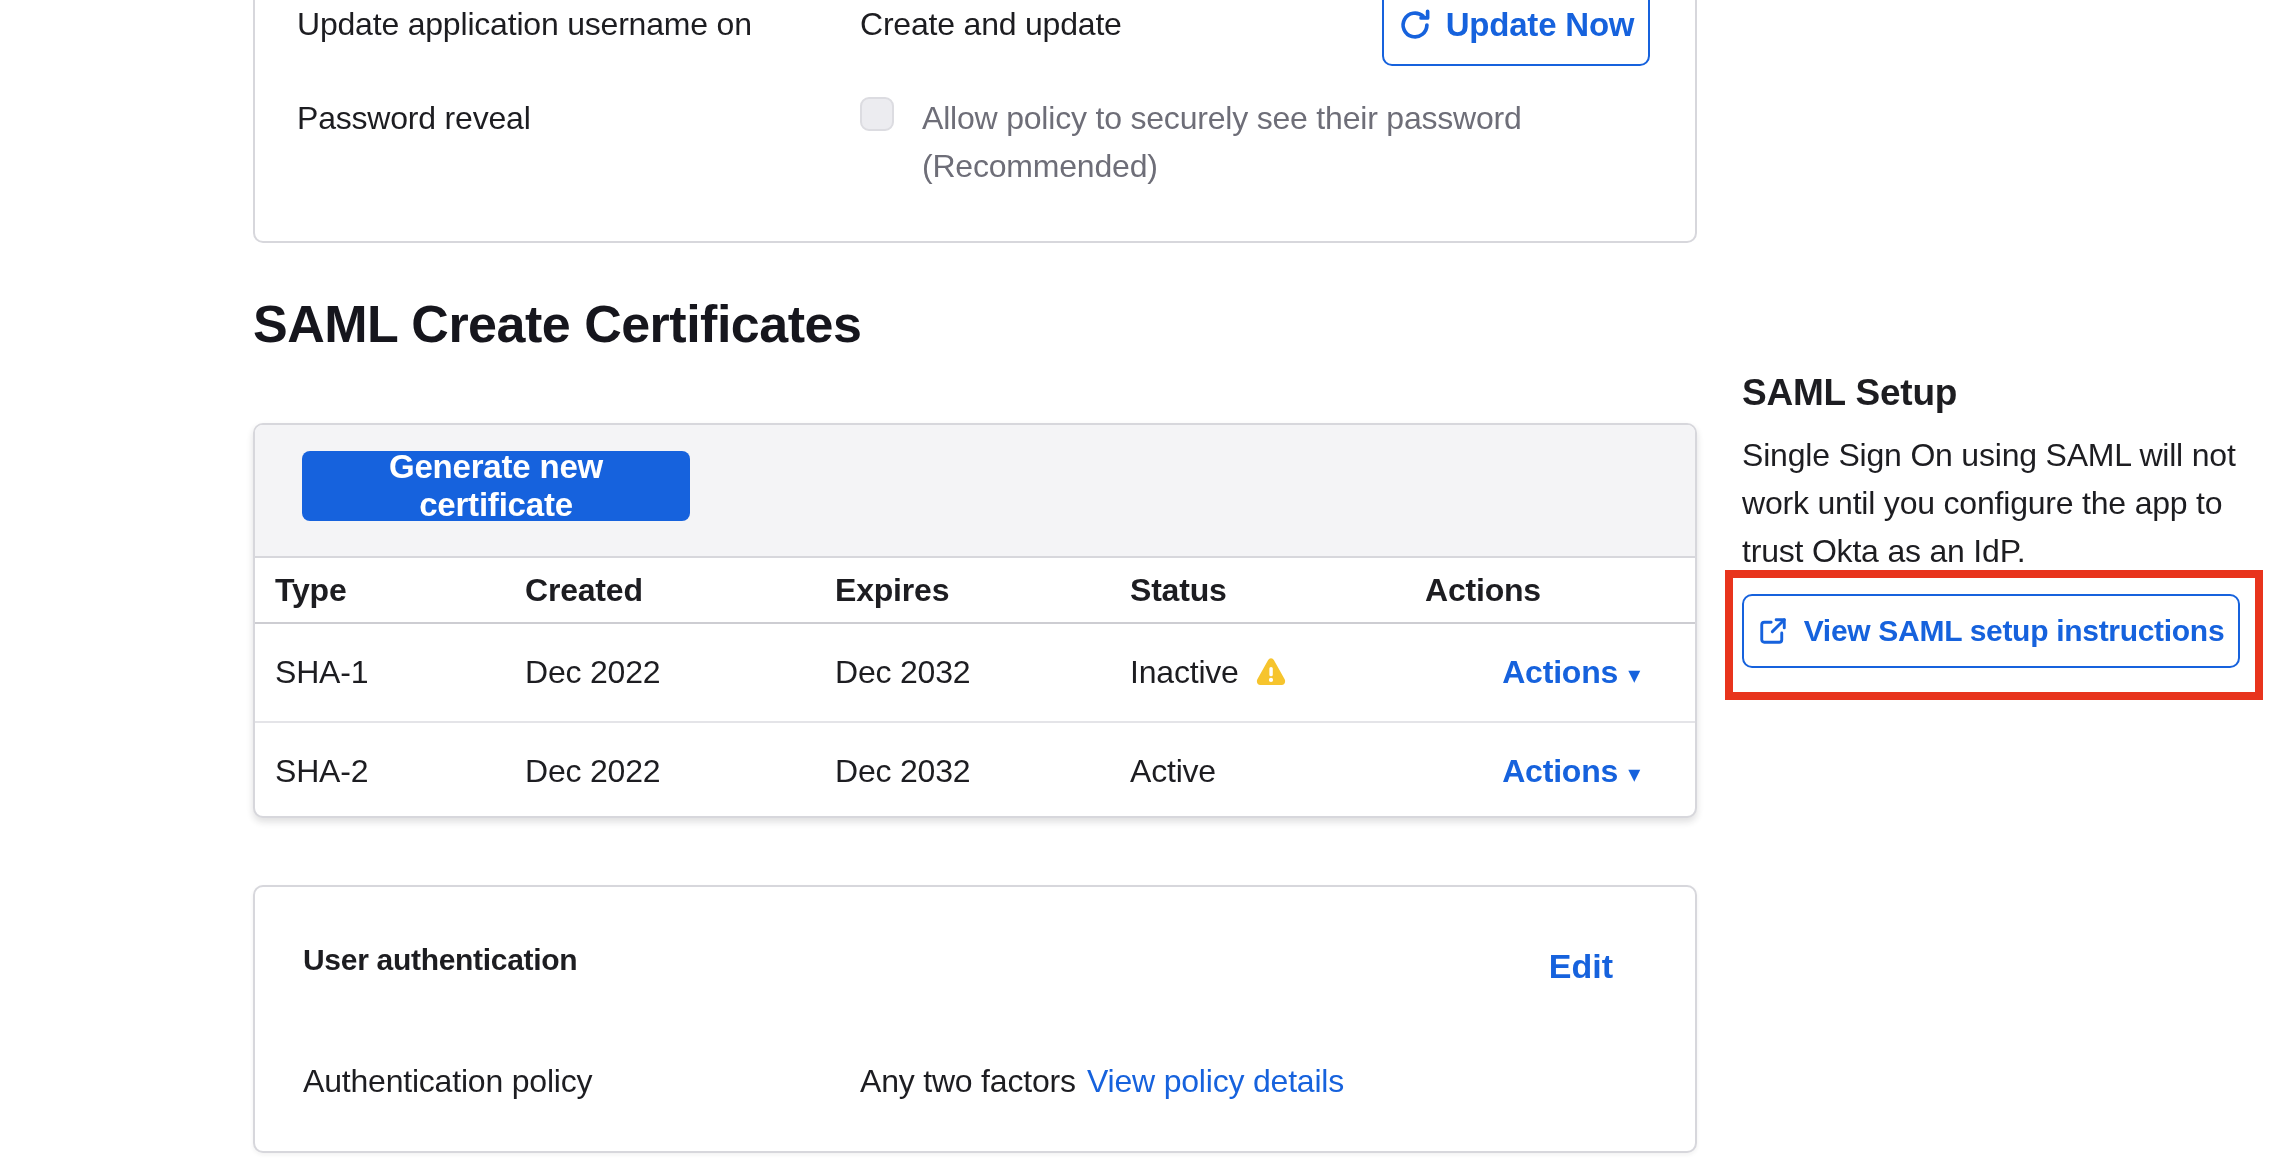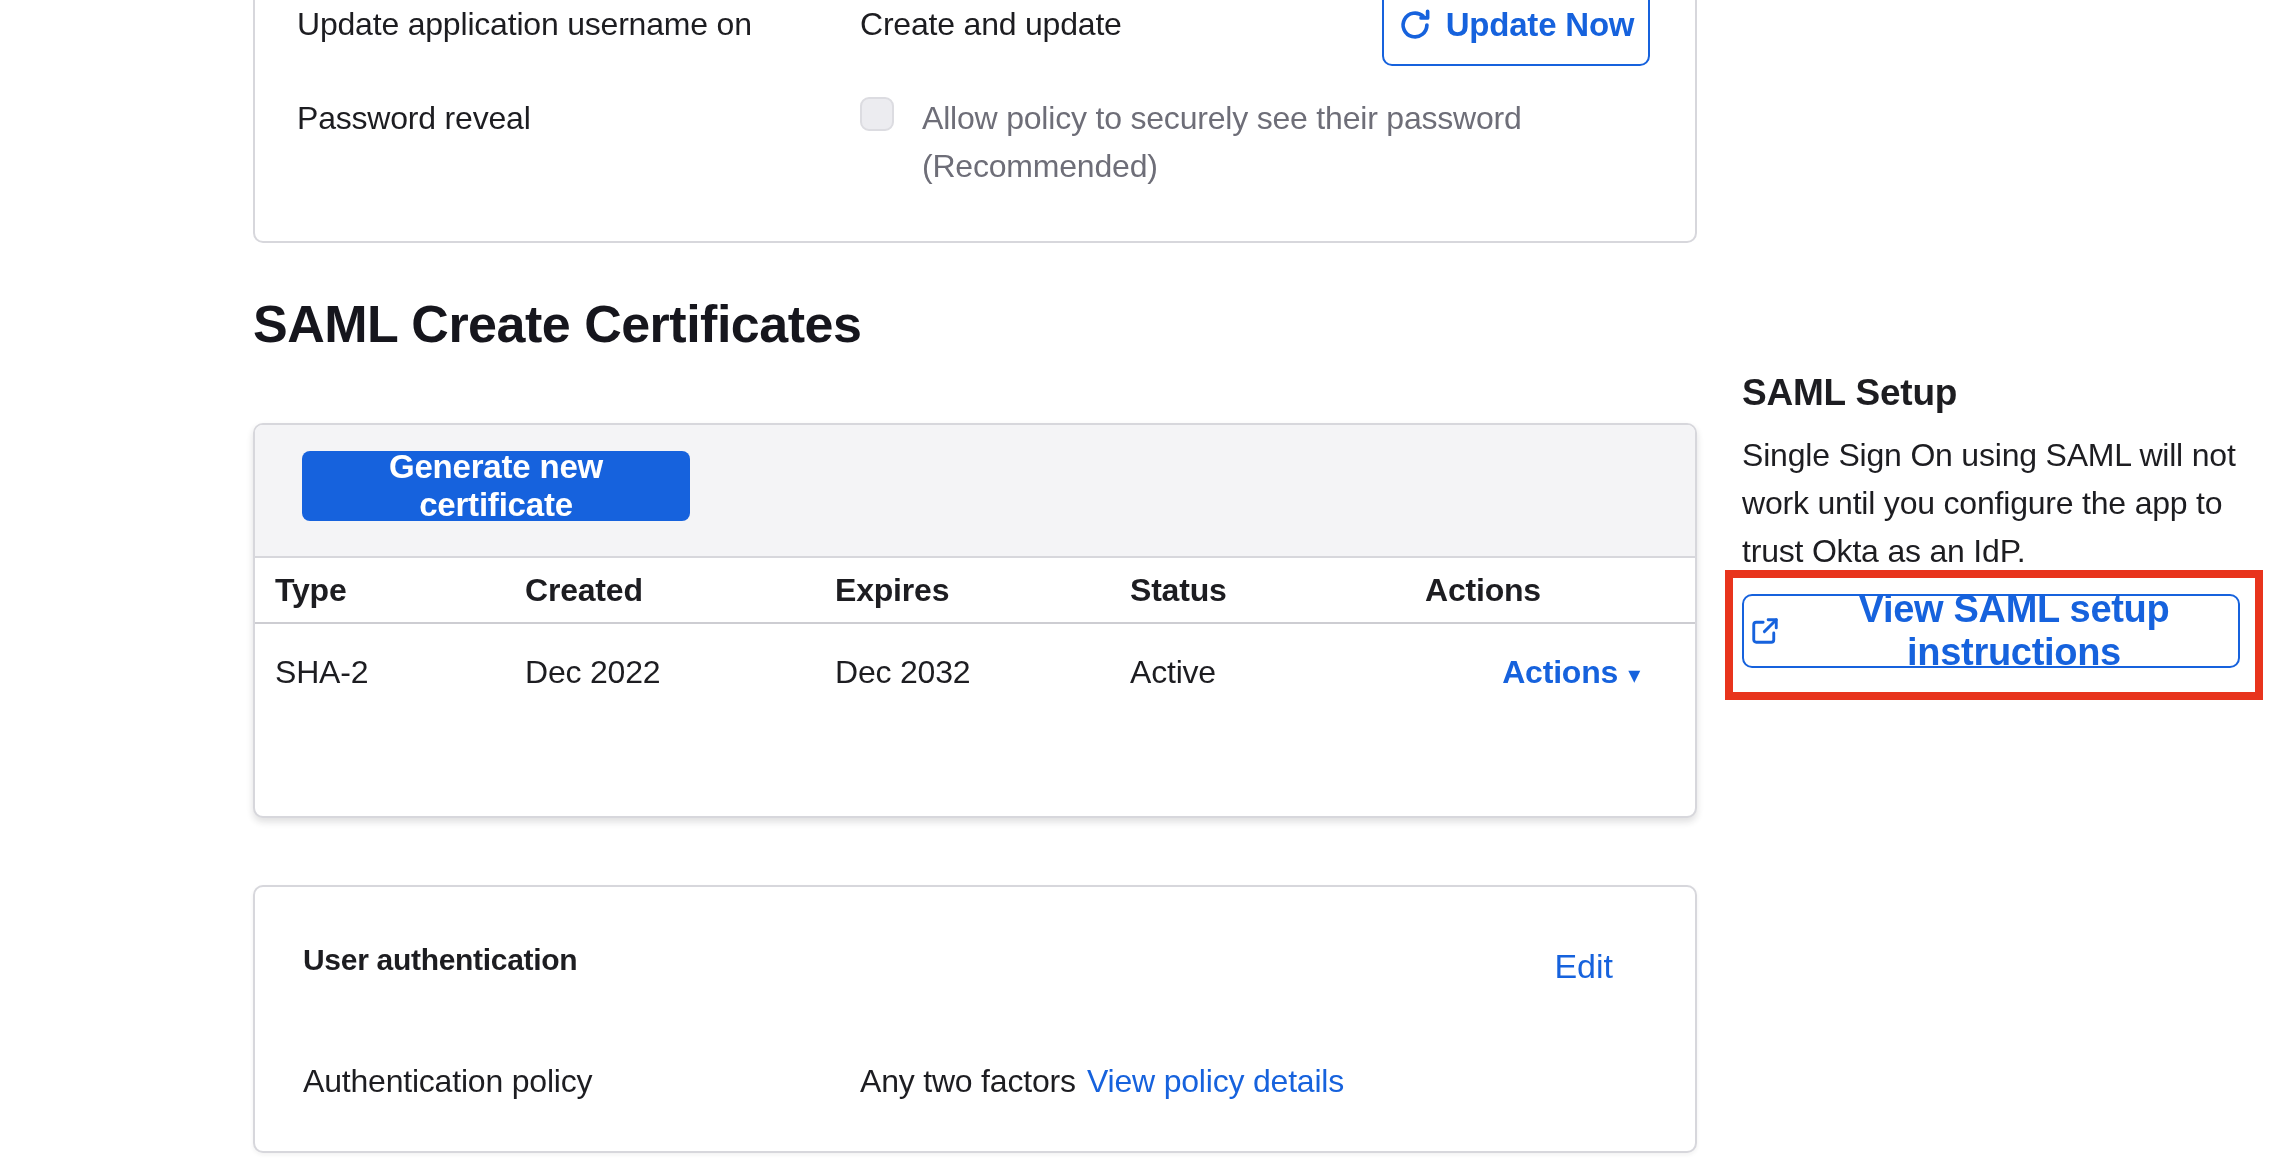--- a/index.html
+++ b/index.html
@@ -75,32 +75,32 @@
   .rail-h { font-size: 37px; font-weight: bold; letter-spacing: -0.2px; }
   .rail-p { font-size: 32px; line-height: 48px; letter-spacing: -0.2px; color: #1d1d21; }
   .red-box {
     left: 1725px; top: 570px; width: 538px; height: 130px;
     border: 8px solid #e8341c; box-sizing: border-box; background: transparent;
   }
   .view-saml-btn {
     position: absolute; left: 9px; top: 16px; width: 498px; height: 74px;
     display: flex; align-items: center; justify-content: center; gap: 16px;
     background: #fff; border: 2.5px solid #1662dd; border-radius: 10px;
-    color: #1662dd; font-weight: bold; font-size: 38px; letter-spacing: -0.3px;
+    color: #1662dd; font-weight: bold; font-size: 30px; letter-spacing: -0.3px;
     box-sizing: border-box; cursor: pointer;
   }
 
   
   .ua-card {
     left: 253px; top: 885px; width: 1444px; height: 268px;
     border: 2px solid #d7d7dc; border-radius: 10px; background: #fff;
     box-sizing: border-box; box-shadow: 0 2px 4px rgba(29,29,33,0.06);
   }
   .ua-title { font-size: 30px; font-weight: bold; letter-spacing: -0.3px; }
-  .ua-edit { font-size: 34px; font-weight: normal; }
+  .ua-edit { font-size: 34px; font-weight: bold; }
 </style>
 </head>
 <body>
 
 <div class="canvas">
 
   <div class="abs top-card">
 
     <div class="abs body-text" style="left:42px; top:44px;">Update application username on</div>
 
@@ -144,20 +144,42 @@
         <tr>
           <th>Type</th>
           <th>Created</th>
           <th>Expires</th>
           <th>Status</th>
           <th>Actions</th>
         </tr>
       </thead>
       <tbody>
         <tr>
+          <td>SHA-1</td>
+          <td>Dec 2022</td>
+          <td>Dec 2032</td>
+          <td>
+            <div class="status-flex">
+              <span>Inactive</span>
+              <span style="display:flex;">
+                <svg width="36" height="36" viewBox="0 0 24 24">
+                  <path fill="#f6c42d" d="M10.1 3.3a2.2 2.2 0 0 1 3.8 0l7.2 12.9c.9 1.6-.2 3.8-2 3.8H4.9c-1.8 0-2.9-2.2-2-3.8z"></path>
+                  <rect x="10.9" y="8" width="2.3" height="6.2" rx="1.1" fill="#ffffff"></rect>
+                  <circle cx="12" cy="16.6" r="1.4" fill="#ffffff"></circle>
+                </svg>
+              </span>
+            </div>
+          </td>
+          <td class="actions-cell">
+            <span class="link link-bold">
+              <span>Actions</span><span class="caret">▾</span>
+            </span>
+          </td>
+        </tr>
+        <tr>
           <td>SHA-2</td>
           <td>Dec 2022</td>
           <td>Dec 2032</td>
           <td>Active</td>
           <td class="actions-cell">
             <span class="link link-bold">
               <span>Actions</span><span class="caret">▾</span>
             </span>
           </td>
         </tr>

